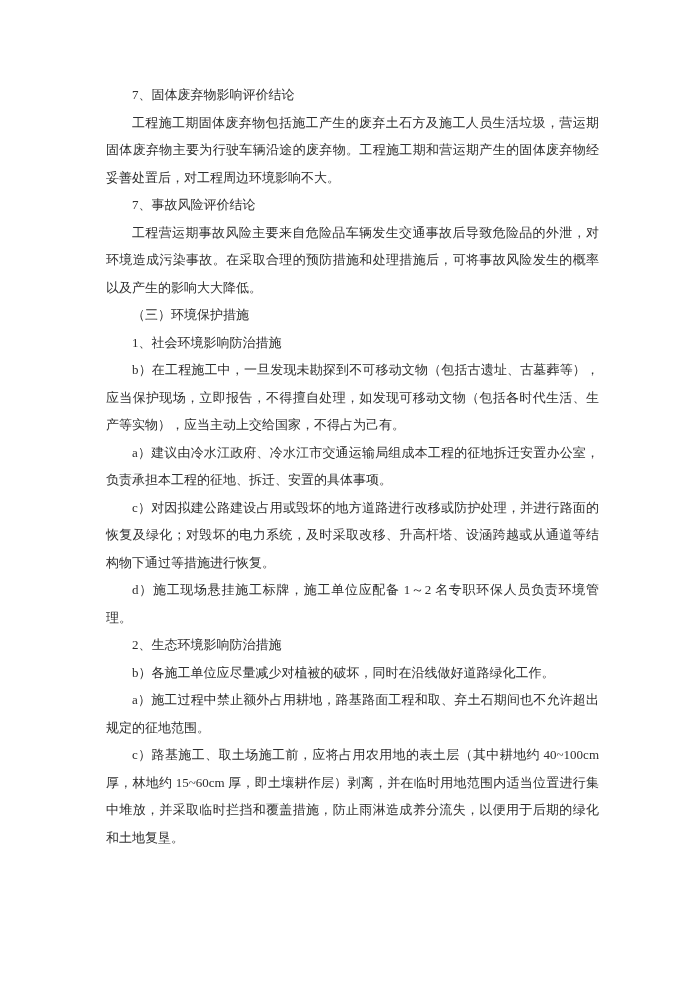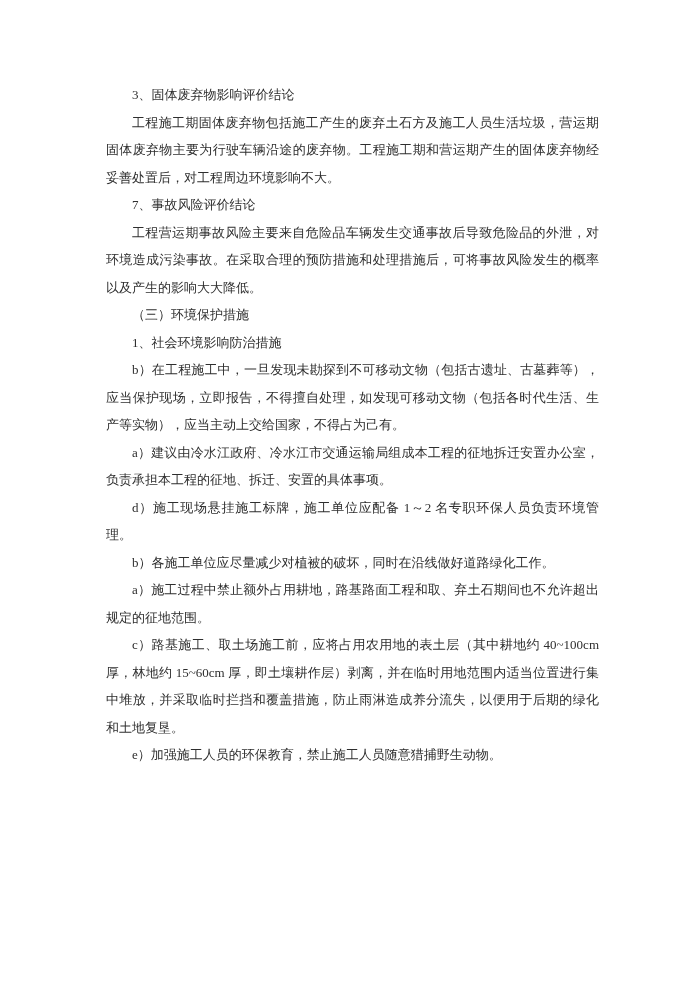--- a/index.html
+++ b/index.html
@@ -27,26 +27,27 @@
     line-height: 27.5px;
     color: #2e2e2e;
     text-align: justify;
     text-indent: 2em;
   }
 </style>
 </head>
 <body>
 
 <div class="doc-page">
-  <p>3、固体废弃物影响评价结论</p>
+  <p>7、固体废弃物影响评价结论</p>
   <p>工程施工期固体废弃物包括施工产生的废弃土石方及施工人员生活垃圾，营运期固体废弃物主要为行驶车辆沿途的废弃物。工程施工期和营运期产生的固体废弃物经妥善处置后，对工程周边环境影响不大。</p>
   <p>7、事故风险评价结论</p>
   <p>工程营运期事故风险主要来自危险品车辆发生交通事故后导致危险品的外泄，对环境造成污染事故。在采取合理的预防措施和处理措施后，可将事故风险发生的概率以及产生的影响大大降低。</p>
   <p>（三）环境保护措施</p>
   <p>1、社会环境影响防治措施</p>
   <p>b）在工程施工中，一旦发现未勘探到不可移动文物（包括古遗址、古墓葬等），应当保护现场，立即报告，不得擅自处理，如发现可移动文物（包括各时代生活、生产等实物），应当主动上交给国家，不得占为己有。</p>
   <p>a）建议由冷水江政府、冷水江市交通运输局组成本工程的征地拆迁安置办公室，负责承担本工程的征地、拆迁、安置的具体事项。</p>
+  <p>c）对因拟建公路建设占用或毁坏的地方道路进行改移或防护处理，并进行路面的恢复及绿化；对毁坏的电力系统，及时采取改移、升高杆塔、设涵跨越或从通道等结构物下通过等措施进行恢复。</p>
   <p>d）施工现场悬挂施工标牌，施工单位应配备 1～2 名专职环保人员负责环境管理。</p>
+  <p>2、生态环境影响防治措施</p>
   <p>b）各施工单位应尽量减少对植被的破坏，同时在沿线做好道路绿化工作。</p>
   <p>a）施工过程中禁止额外占用耕地，路基路面工程和取、弃土石期间也不允许超出规定的征地范围。</p>
   <p>c）路基施工、取土场施工前，应将占用农用地的表土层（其中耕地约 40~100cm 厚，林地约 15~60cm 厚，即土壤耕作层）剥离，并在临时用地范围内适当位置进行集中堆放，并采取临时拦挡和覆盖措施，防止雨淋造成养分流失，以便用于后期的绿化和土地复垦。</p>
-  <p>e）加强施工人员的环保教育，禁止施工人员随意猎捕野生动物。</p>
 </div>
 
 </body></html>

